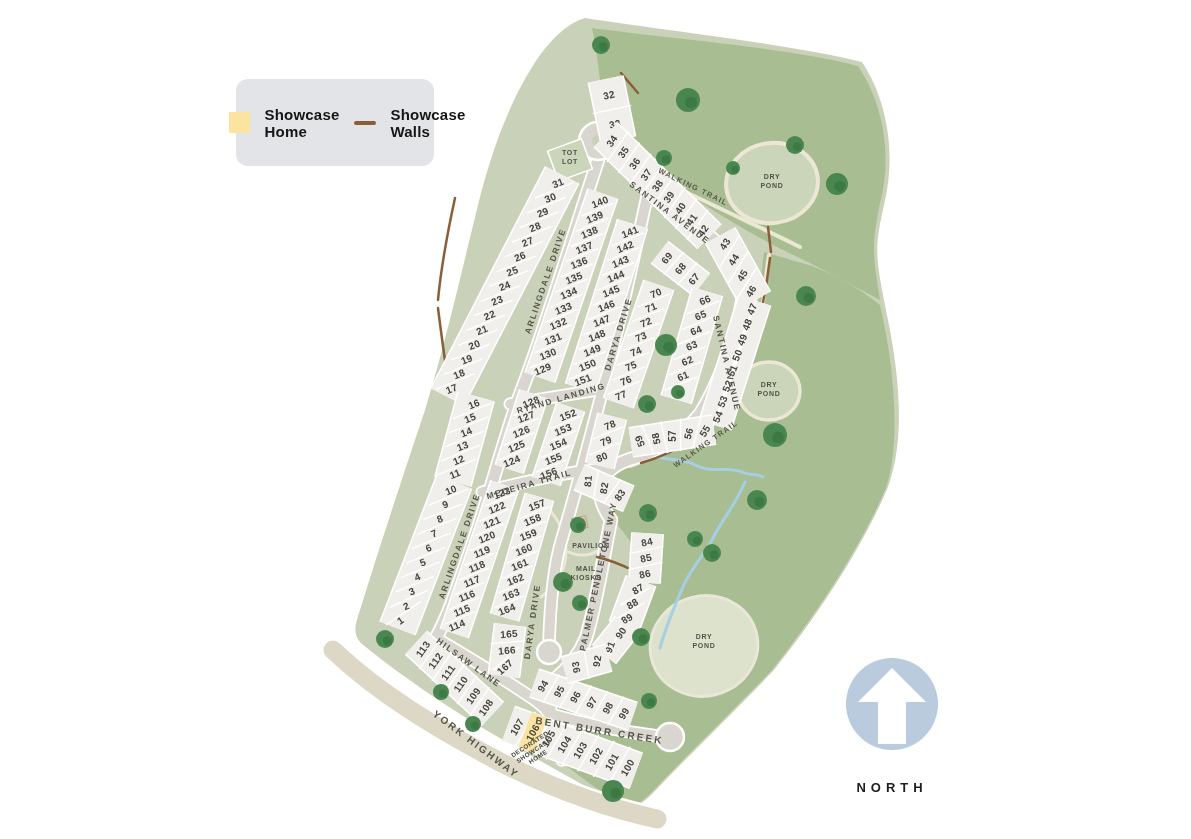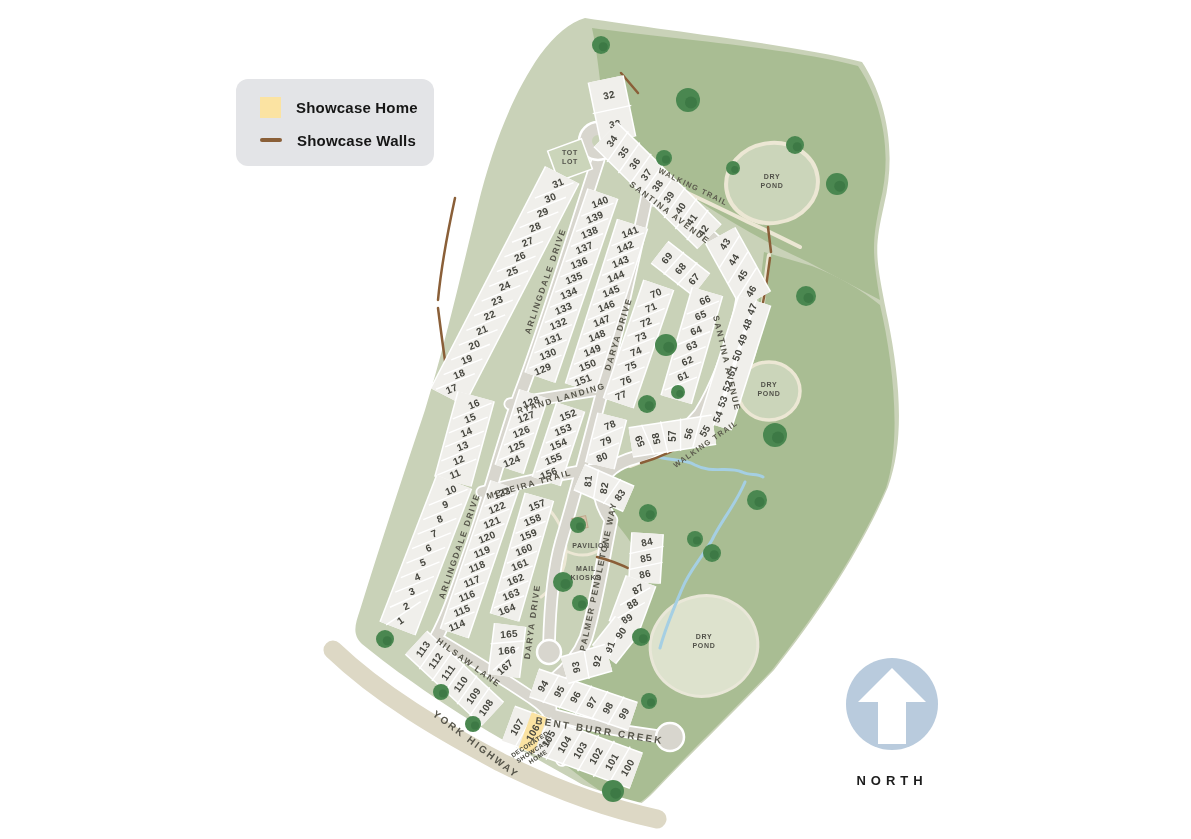--- a/index.html
+++ b/index.html
@@ -15,29 +15,29 @@
   .street-label.big{font-size:10px;letter-spacing:2.2px;}
   .street-label.small{font-size:7.5px;letter-spacing:1.3px;fill:#5c5b4e;}
   .area-label{font-family:"Liberation Sans",sans-serif;font-size:7px;font-weight:700;
            fill:#52524a;text-anchor:middle;letter-spacing:.7px;}
   .callout{font-family:"Liberation Sans",sans-serif;font-size:6.3px;font-weight:700;
            fill:#4a4a40;text-anchor:middle;letter-spacing:.4px;}
 
   
   .legend{position:absolute;left:236px;top:79px;width:198px;height:87px;
           background:#e3e4e7;border-radius:12px;box-sizing:border-box;
-          display:flex;flex-direction:column;justify-content:center;gap:14px;padding-left:24px;}
+          display:flex;flex-direction:row;justify-content:center;gap:14px;padding-left:24px;}
   .legend-row{display:flex;align-items:center;gap:15px;}
   .legend-label{font-size:15px;font-weight:bold;color:#161616;letter-spacing:.2px;}
   .swatch{width:21px;height:21px;background:#fbe3a2;flex:0 0 auto;}
   .wall-line{width:22px;height:4px;border-radius:2px;background:#8a5f38;flex:0 0 auto;}
 
   
   .north{position:absolute;left:839px;top:656px;width:106px;text-align:center;}
-  .north-label{margin-top:17px;font-size:13px;font-weight:bold;color:#1d1d1d;letter-spacing:5px;}
+  .north-label{margin-top:24px;font-size:13px;font-weight:bold;color:#1d1d1d;letter-spacing:5px;}
 </style>
 </head>
 <body>
 
 <div class="stage">
 
   <svg class="plan" width="1191" height="839" viewBox="0 0 1191 839">
 
     <path fill="#c9d2b8" d="M585,18 C660,30 790,44 862,62 C884,95 898,148 884,205 C874,250 875,255 888,320
          C900,380 905,440 888,487 C862,548 820,612 774,670 C730,716 688,756 654,792

